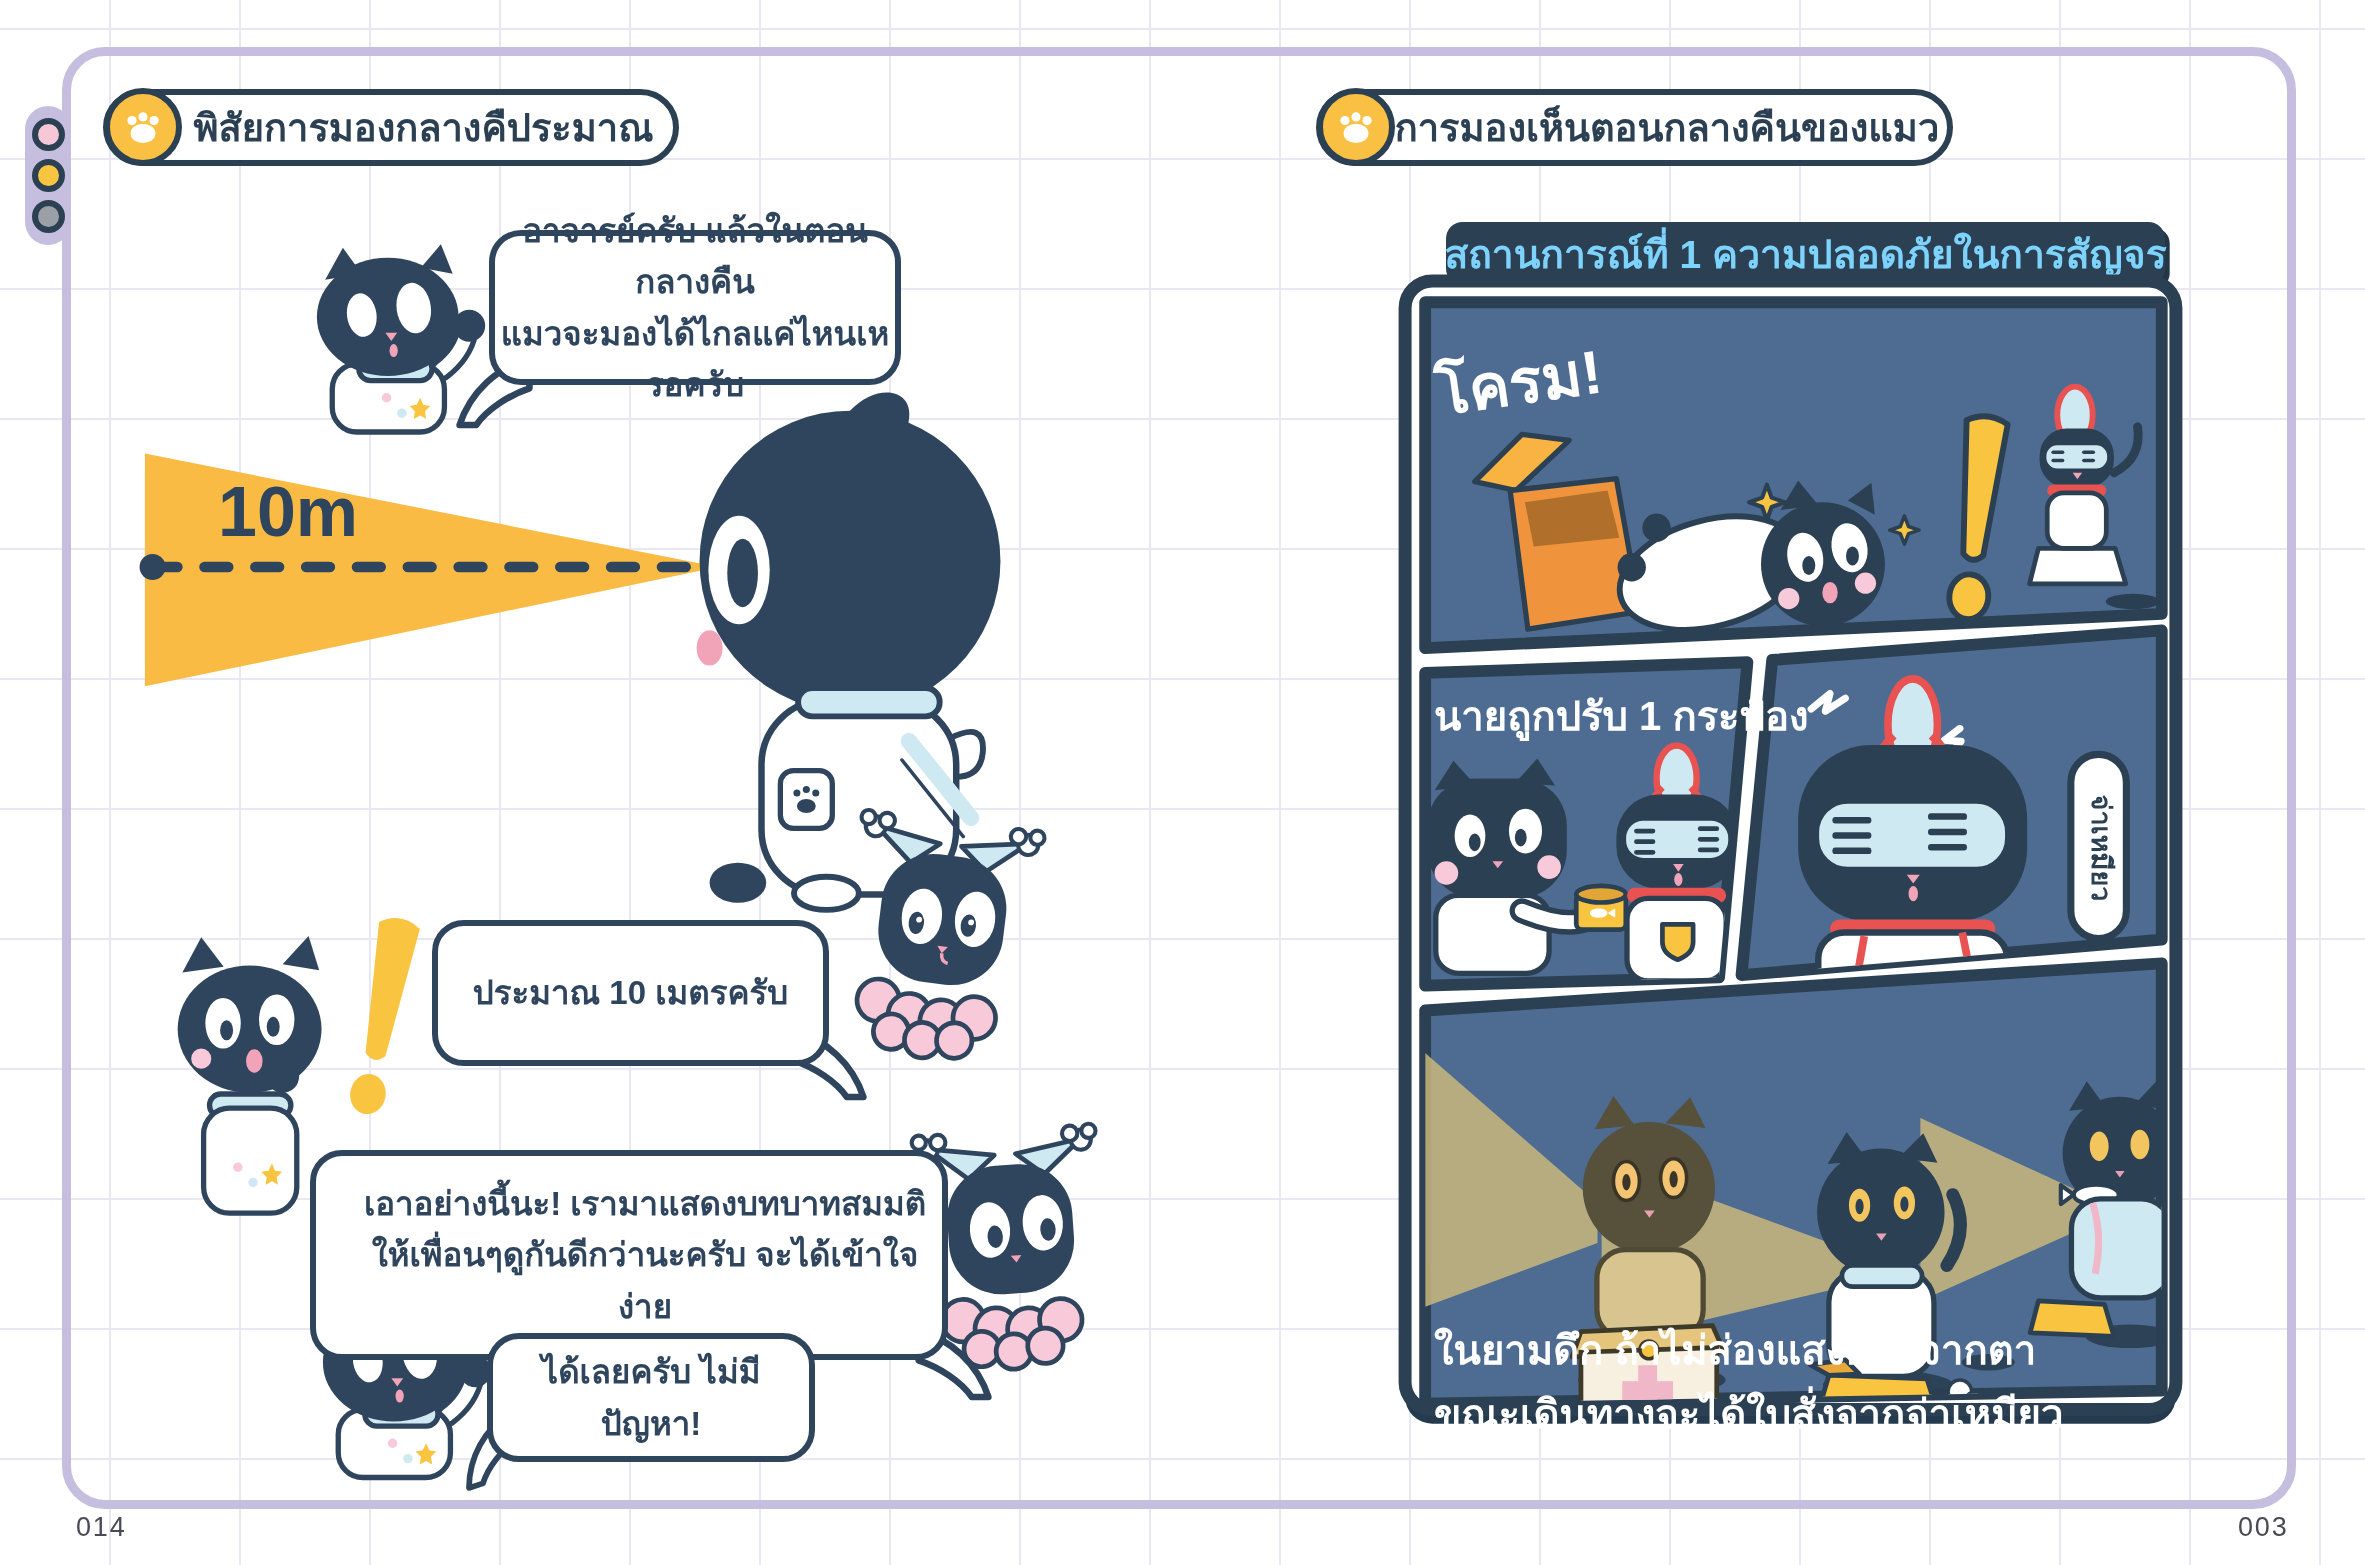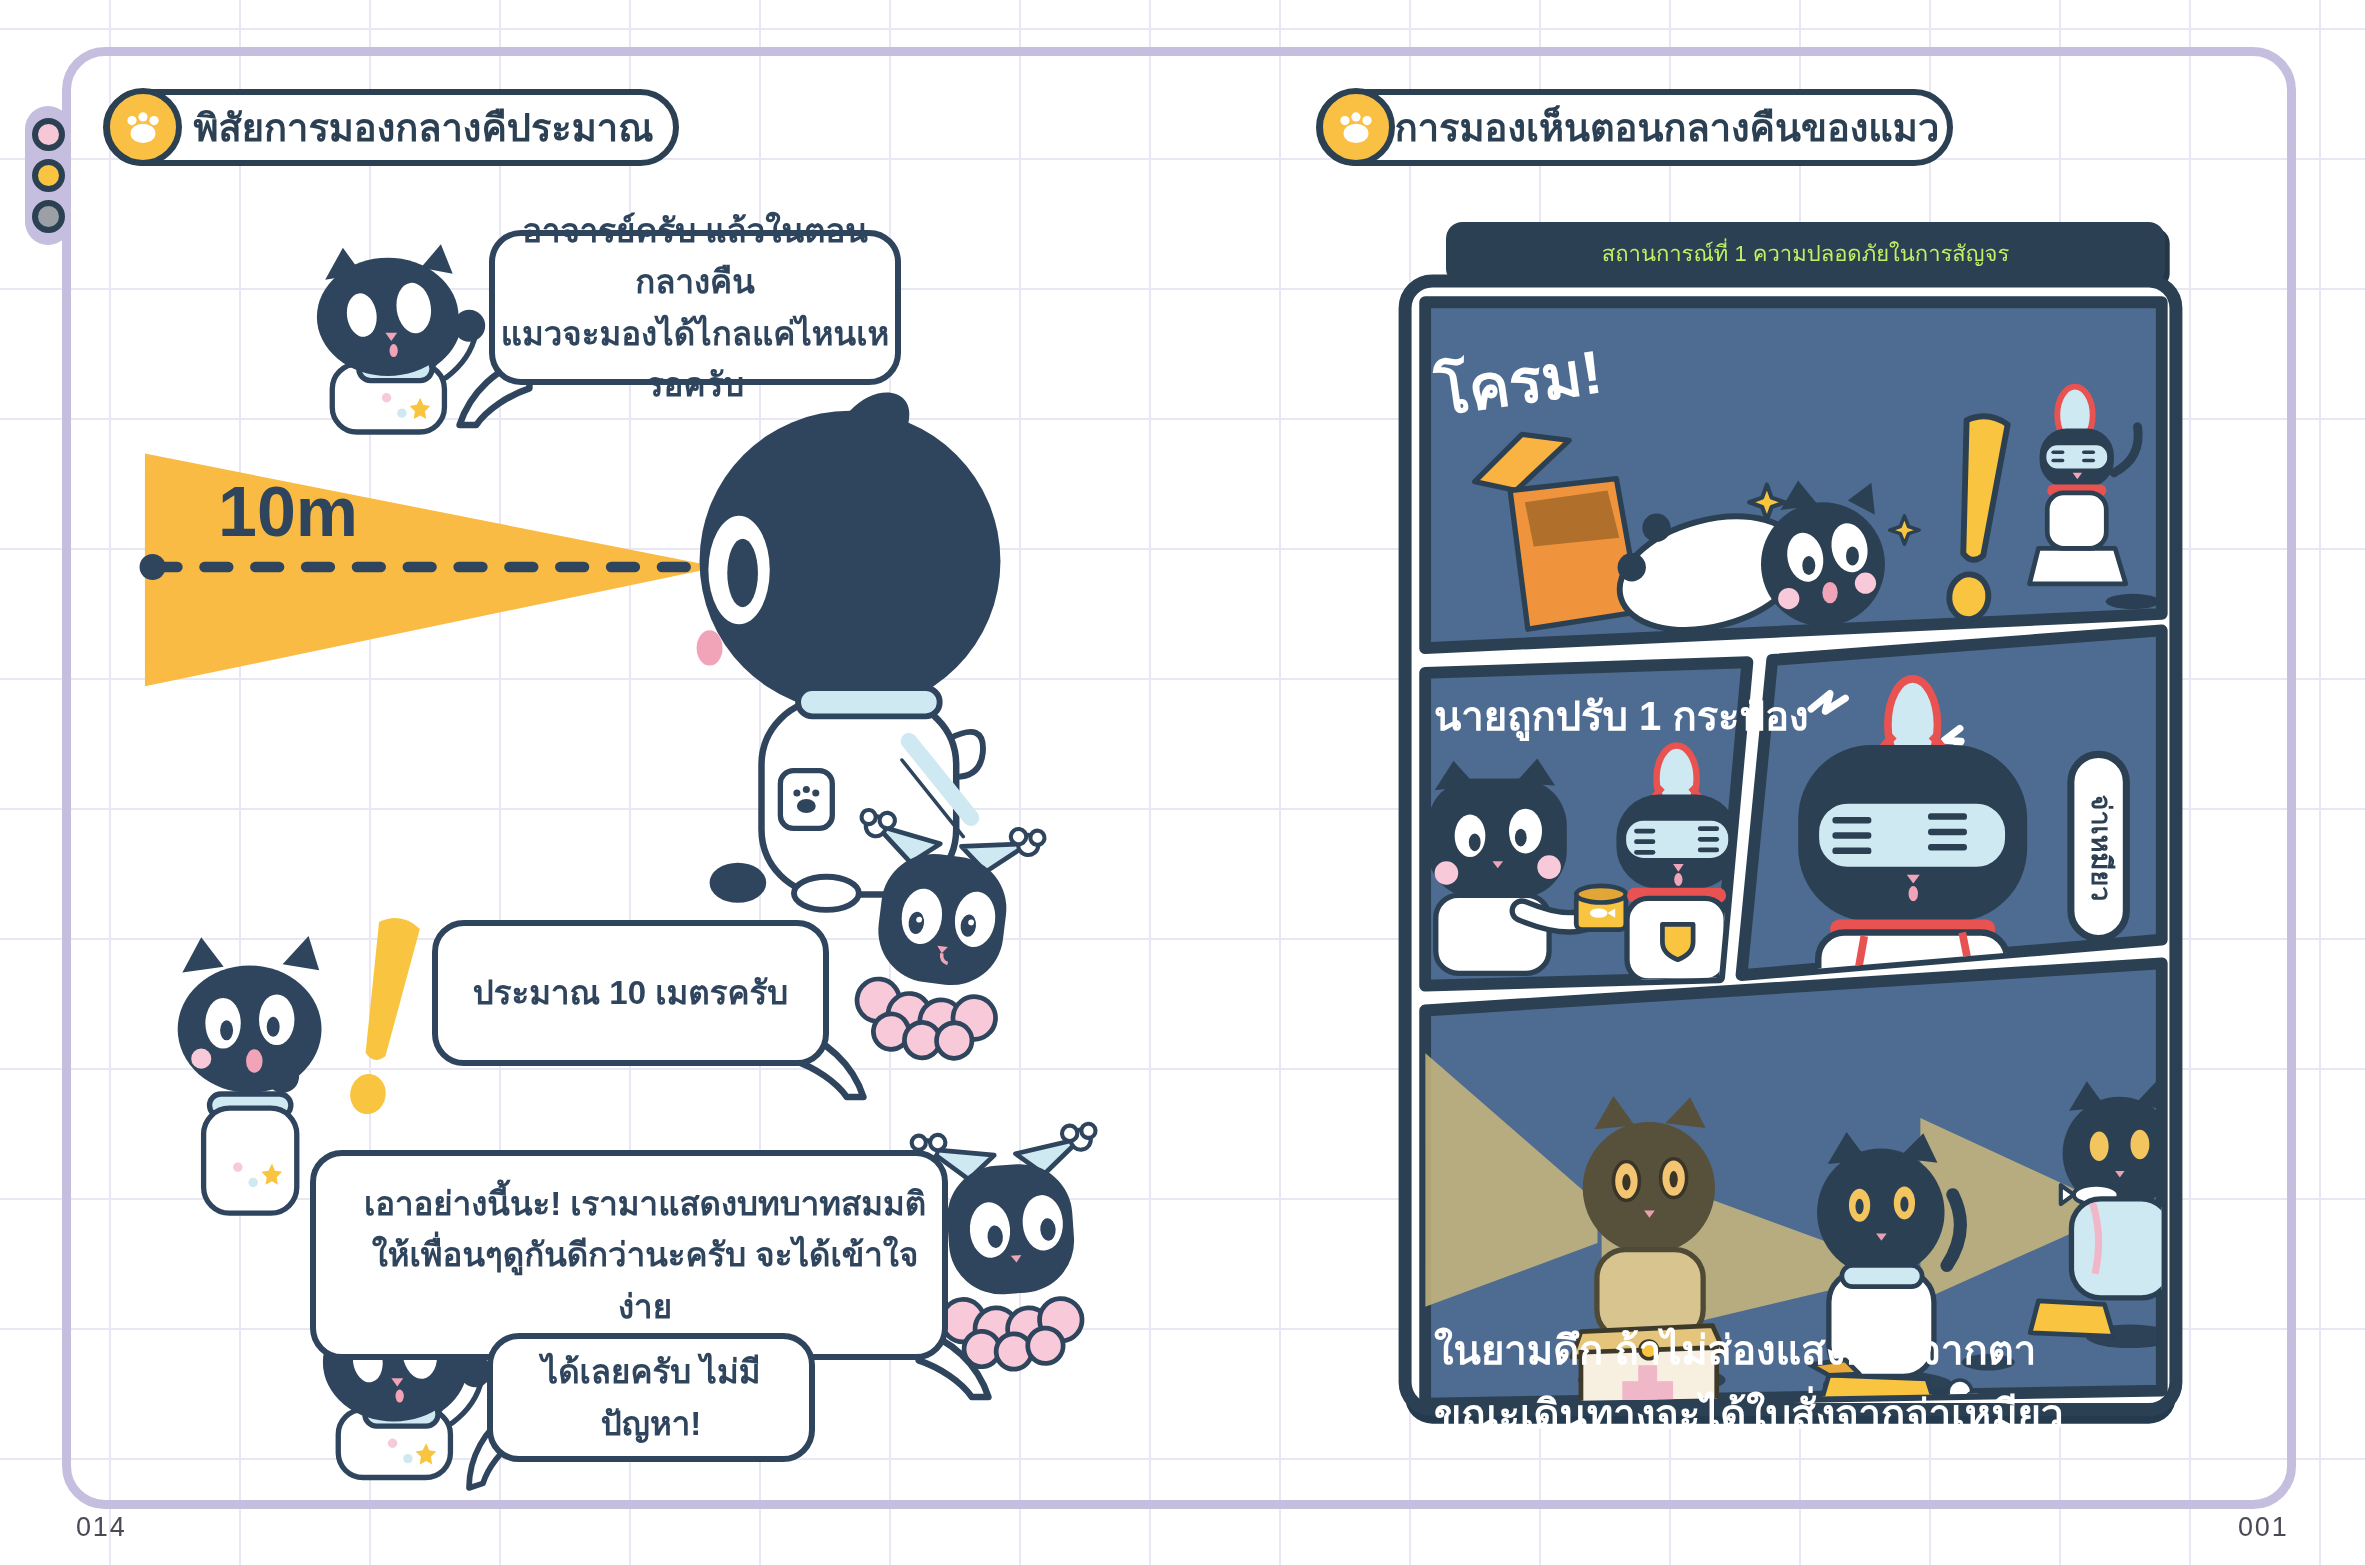--- a/index.html
+++ b/index.html
@@ -28,21 +28,21 @@
     box-sizing:border-box;display:flex;flex-direction:column;align-items:center;justify-content:center;
     color:var(--navy);font-size:33px;font-weight:600;text-align:center;line-height:1.55;z-index:6;}
   .tail{position:absolute;z-index:5;}
   .label-10m{position:absolute;left:218px;top:472px;font-size:70px;font-weight:bold;color:var(--navy);z-index:4;}
   .sfx{position:absolute;left:1435px;top:328px;width:248px;color:#fff;font-size:61px;font-weight:bold;
     transform:rotate(-8deg);z-index:9;}
   .panel-caption{position:absolute;color:#fff;font-size:40px;font-weight:700;z-index:9;white-space:nowrap;}
   .comic-header{position:absolute;left:1446px;top:222px;width:719px;height:63px;background:var(--dnavy);
     border-radius:16.5px;display:flex;align-items:center;justify-content:center;z-index:2;
     box-shadow:5.9px 4.7px 0 -1.2px #233749;}
-  .comic-header .txt{color:#bef264;font-size:22px;font-weight:normal;white-space:nowrap;}
+  .comic-header .txt{color:#7dd3fc;font-size:39px;font-weight:bold;white-space:nowrap;}
   .vlabel{position:absolute;left:2072px;top:756px;width:57px;height:184px;z-index:9;}
   .vlabel .inner{position:absolute;left:50%;top:50%;transform:translate(-50%,-50%) rotate(90deg);
     white-space:nowrap;color:var(--dnavy);font-size:27px;font-weight:bold;}
   .page-num{position:absolute;top:1512px;font-size:27px;color:#4a4a55;letter-spacing:1.8px;}
   .abs{position:absolute;}
   svg{display:block;overflow:visible;}
 </style>
 </head>
 <body>
 
@@ -473,15 +473,15 @@
   <div class="panel-caption" style="left:1434px;top:684px;">นายถูกปรับ 1 กระป๋อง</div>
   <div class="vlabel">
     <div class="inner">จ่าเหมียว</div>
   </div>
   <div class="panel-caption" style="left:1434px;top:1318px;line-height:1.6;">
     <div>ในยามดึก ถ้าไม่ส่องแสงออกจากตา</div>
     <div>ขณะเดินทางจะได้ใบสั่งจากจ่าเหมียว</div>
   </div>
 
   <div class="page-num" style="left:76px;">014</div>
-  <div class="page-num" style="left:2238px;">001</div>
+  <div class="page-num" style="left:2238px;">003</div>
 </div>
 
 
 </body></html>

